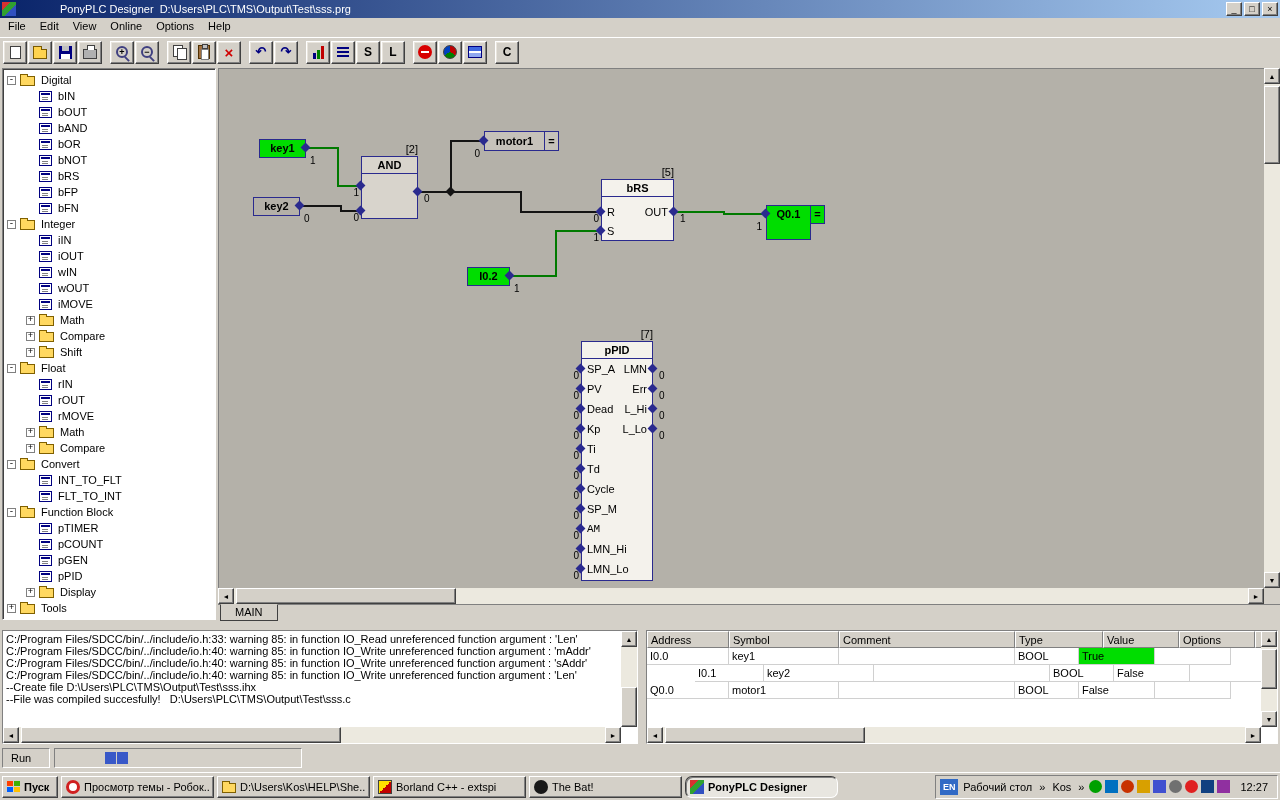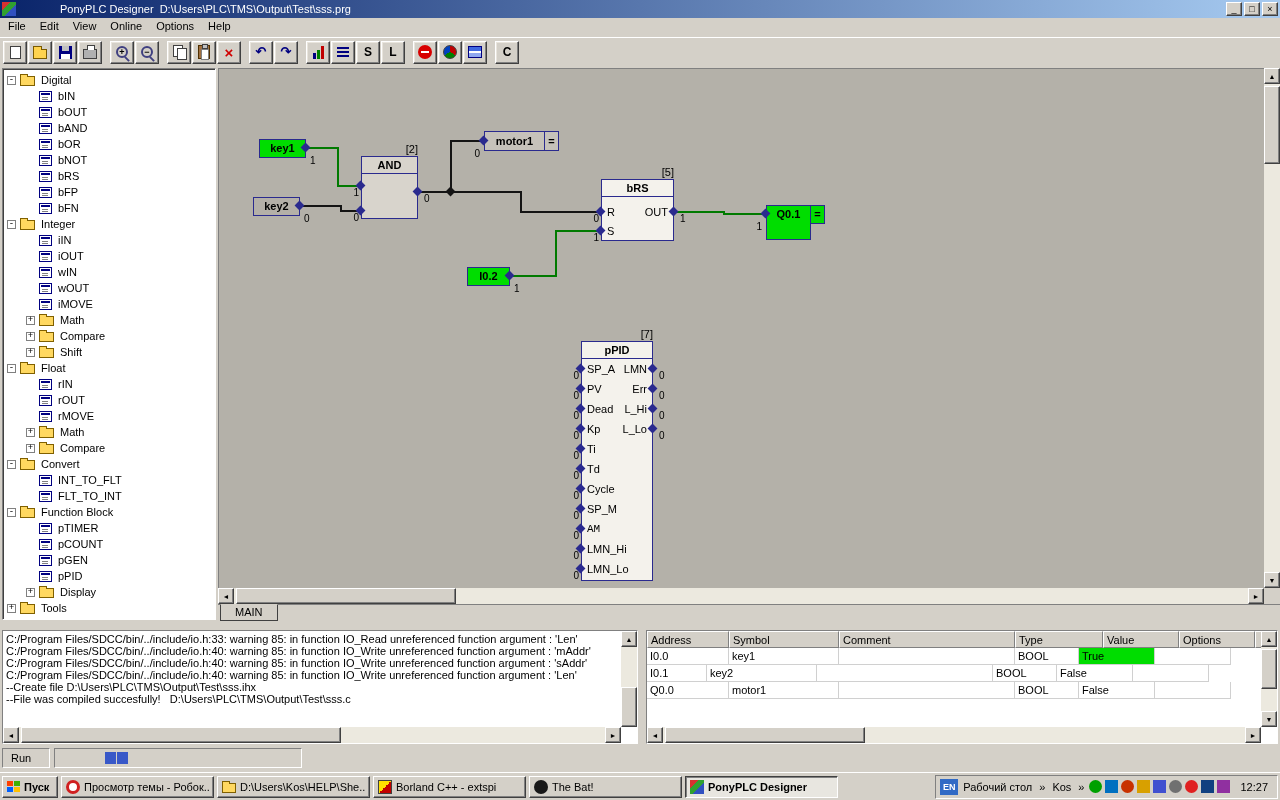--- a/index.html
+++ b/index.html
@@ -127,21 +127,21 @@
     font-weight:bold; font-family:inherit; font-size:11px; background:#d4d0c8;
     border:1px solid; border-color:#fff #404040 #404040 #fff; box-shadow:inset -1px -1px 0 #808080; }
   .win-flag { width:13px; height:11px; flex:none; margin-right:4px; background:
     linear-gradient(#ff4000,#ff4000) 0 0/6px 5px no-repeat,
     linear-gradient(#40b000,#40b000) 7px 0/6px 5px no-repeat,
     linear-gradient(#0060ff,#0060ff) 0 6px/6px 5px no-repeat,
     linear-gradient(#ffc000,#ffc000) 7px 6px/6px 5px no-repeat; }
   .task-btn { width:153px; height:22px; flex:none; margin-left:3px; display:flex; align-items:center; padding:0 4px;
     font-family:inherit; font-size:11px; background:#d4d0c8; overflow:hidden;
     border:1px solid; border-color:#fff #404040 #404040 #fff; box-shadow:inset -1px -1px 0 #808080; }
-  .task-btn.active { border-color:#404040 #fff #fff #404040; box-shadow:inset 1px 1px 0 #808080; background:#e8e6e0; font-weight:bold; }
+  .task-btn.active { border-color:#404040 #fff #fff #404040; box-shadow:inset 1px 1px 0 #808080; background:#e8e6e0; font-weight:bold;border-radius:7px; }
   .task-label { overflow:hidden; white-space:nowrap; text-overflow:clip; text-align:left; }
   .ticon { width:14px; height:14px; flex:none; margin-right:4px; position:relative; }
   .ticon-opera { border-radius:50%; border:3px solid #d02020; background:#fff; }
   .ticon-explorer { height:10px; margin-top:2px; background:#ffd860; border:1px solid #806000; }
   .ticon-explorer::before { content:""; position:absolute; top:-3px; left:-1px; width:6px; height:2px; background:#ffd860; border:1px solid #806000; border-bottom:none; }
   .ticon-borland { background:linear-gradient(135deg,#ffe000 0 50%,#c00000 50%); border:1px solid #404040; }
   .ticon-thebat { border-radius:50%; background:#181818; }
   .ticon-ponyplc { background:linear-gradient(135deg,#d83030 0 30%,#30a030 30% 60%,#3050c0 60%); }
   .tray { margin-left:auto; height:24px; display:flex; align-items:center; gap:3px; padding:0 4px;
     border:1px solid; border-color:#808080 #fff #fff #808080; }
@@ -601,21 +601,21 @@
       </div>
       <div class="vt-row">
         <span class="vt-cell" style="width: 82px;">I0.0</span>
         <span class="vt-cell" style="width: 110px;">key1</span>
         <span class="vt-cell" style="width: 176px;"></span>
         <span class="vt-cell" style="width: 64px;">BOOL</span>
         <span class="vt-cell" style="width: 76px; background: rgb(0, 221, 0);">True</span>
         <span class="vt-cell" style="width: 76px;"></span>
       </div>
       <div class="vt-row">
-        <span class="vt-cell" style="width: 60px;">I0.1</span>
+        <span class="vt-cell" style="width: 69px; margin-left: 48px;">I0.1</span>
         <span class="vt-cell" style="width: 110px;">key2</span>
         <span class="vt-cell" style="width: 176px;"></span>
         <span class="vt-cell" style="width: 64px;">BOOL</span>
         <span class="vt-cell" style="width: 76px;">False</span>
         <span class="vt-cell" style="width: 76px;"></span>
       </div>
       <div class="vt-row">
         <span class="vt-cell" style="width: 82px;">Q0.0</span>
         <span class="vt-cell" style="width: 110px;">motor1</span>
         <span class="vt-cell" style="width: 176px;"></span>

